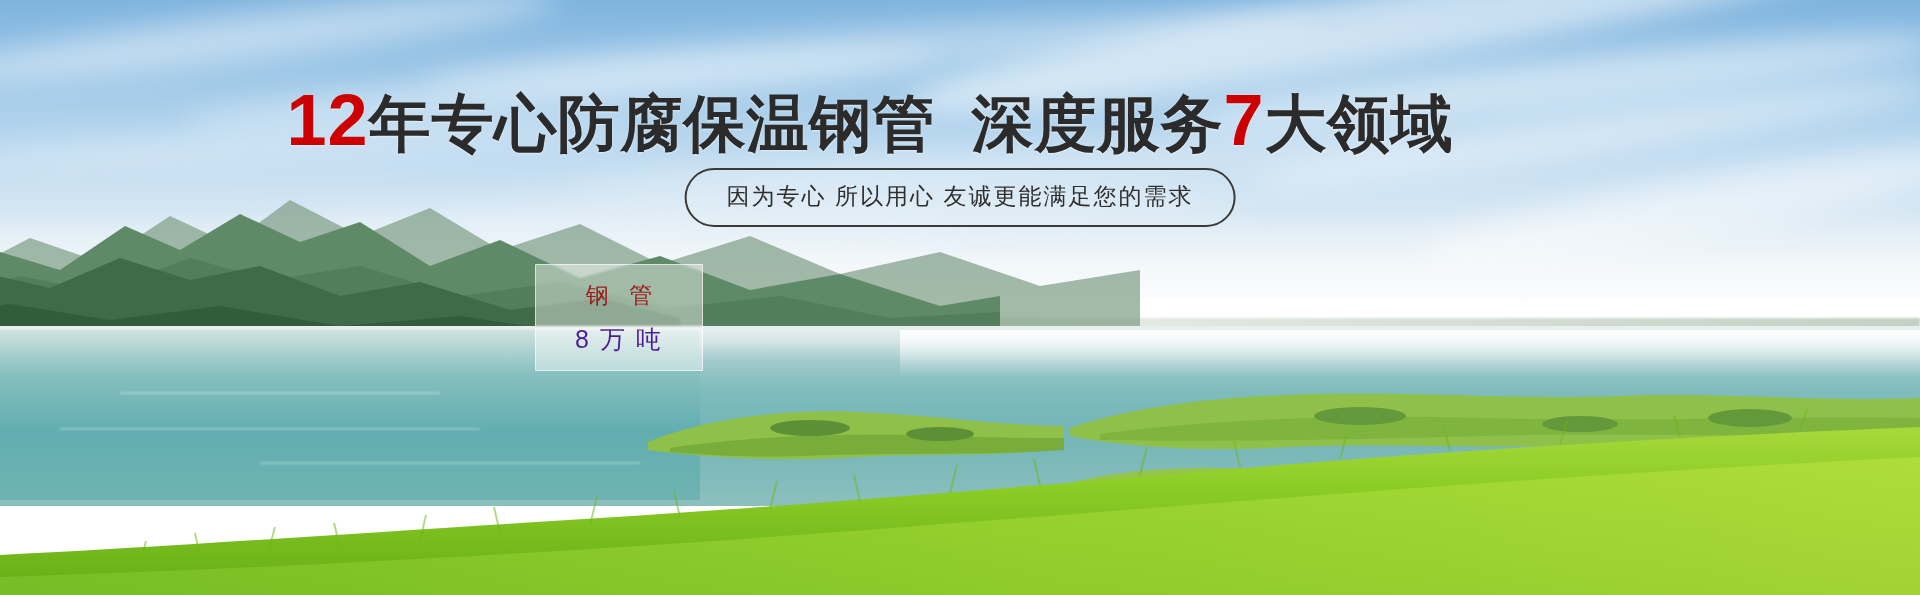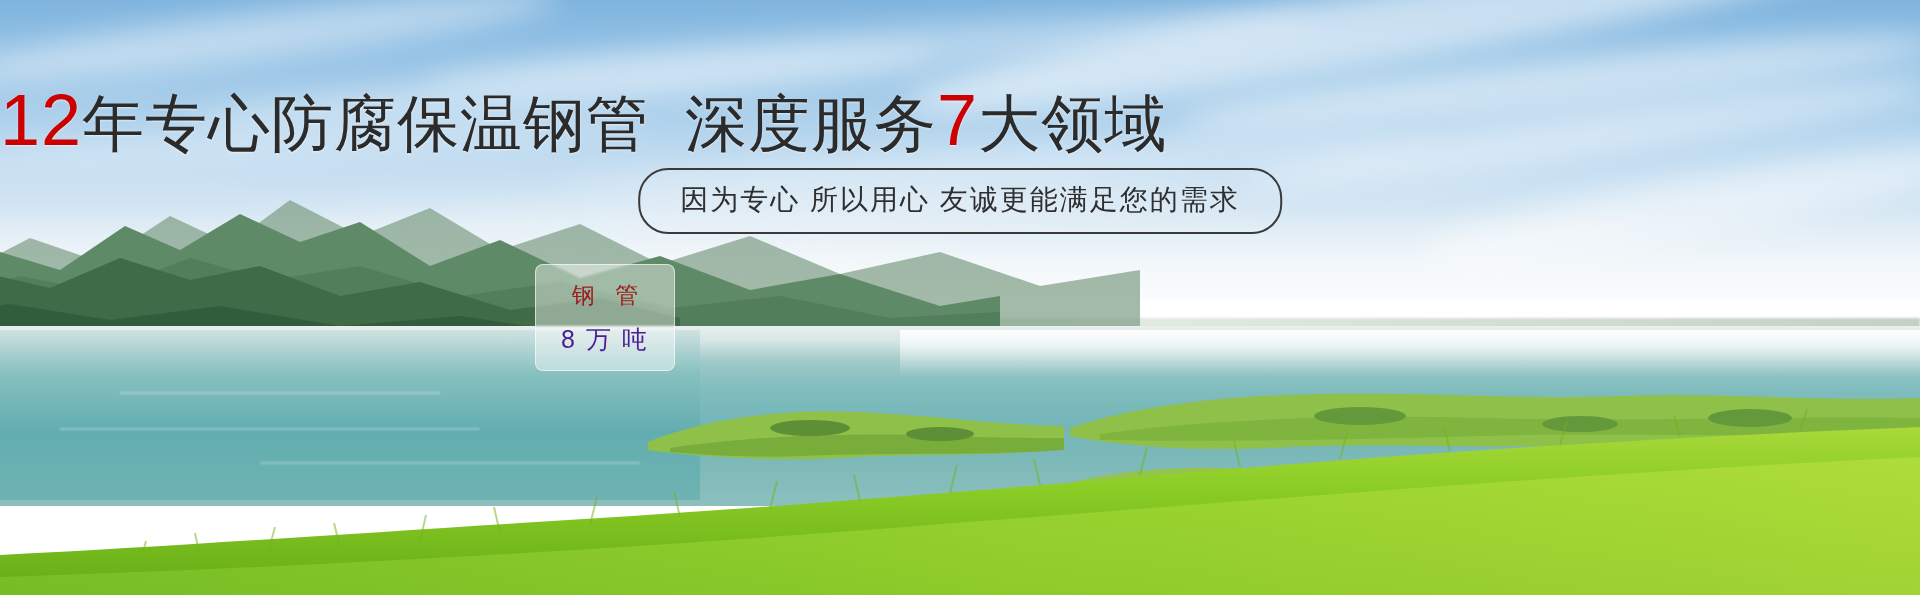--- a/index.html
+++ b/index.html
@@ -59,34 +59,34 @@
   .ripple { position:absolute; height:2px; background:rgba(255,255,255,.3); filter:blur(1px); }
 
   
   .isle { position:absolute; }
 
   
   .grass { position:absolute; left:0; bottom:0; width:1920px; height:190px; }
 
   
   .headline { position:absolute; left:0; top:84px; width:1740px;
-              text-align:left; white-space:nowrap;
-              font-size:62px; font-weight:normal; letter-spacing:1px;
+              text-align:center; white-space:nowrap;
+              font-size:62px; font-weight:bold; letter-spacing:1px;
               color:#2b2b2b; line-height:1;
               text-shadow:0 1px 2px rgba(255,255,255,.55); }
   .headline .num { color:#cc0000; font-size:72px; }
   .headline .gap { display:inline-block; width:36px; }
 
   .subpill { position:absolute; left:50%; top:168px; transform:translateX(-50%);
              padding:11px 40px 13px; border:2px solid #3a3a3a; border-radius:30px;
-             font-size:28px; letter-spacing:2px; color:#2f2f2f; white-space:nowrap;
+             font-size:23px; letter-spacing:2px; color:#2f2f2f; white-space:nowrap;
              background:rgba(255,255,255,.06); }
 
   .cards { position:absolute; left:535px; top:264px; display:flex; gap:8px; }
-  .card { width:140px; height:107px; border-radius:8px;
+  .card { width:168px; height:107px; border-radius:1px;
           background:rgba(255,255,255,.42);
           border:1px solid rgba(255,255,255,.6);
           backdrop-filter:blur(1px);
           display:flex; flex-direction:column; align-items:center; justify-content:center;
           gap:12px; }
   .card-label { font-size:23px; color:#9b1b1b; letter-spacing:7px; text-indent:7px;
                 font-weight:400; }
   .card-value { font-size:25px; color:#4c1d95; letter-spacing:2px; white-space:nowrap; }
   .card-value sup { font-size:14px; vertical-align:super; }
 </style>

